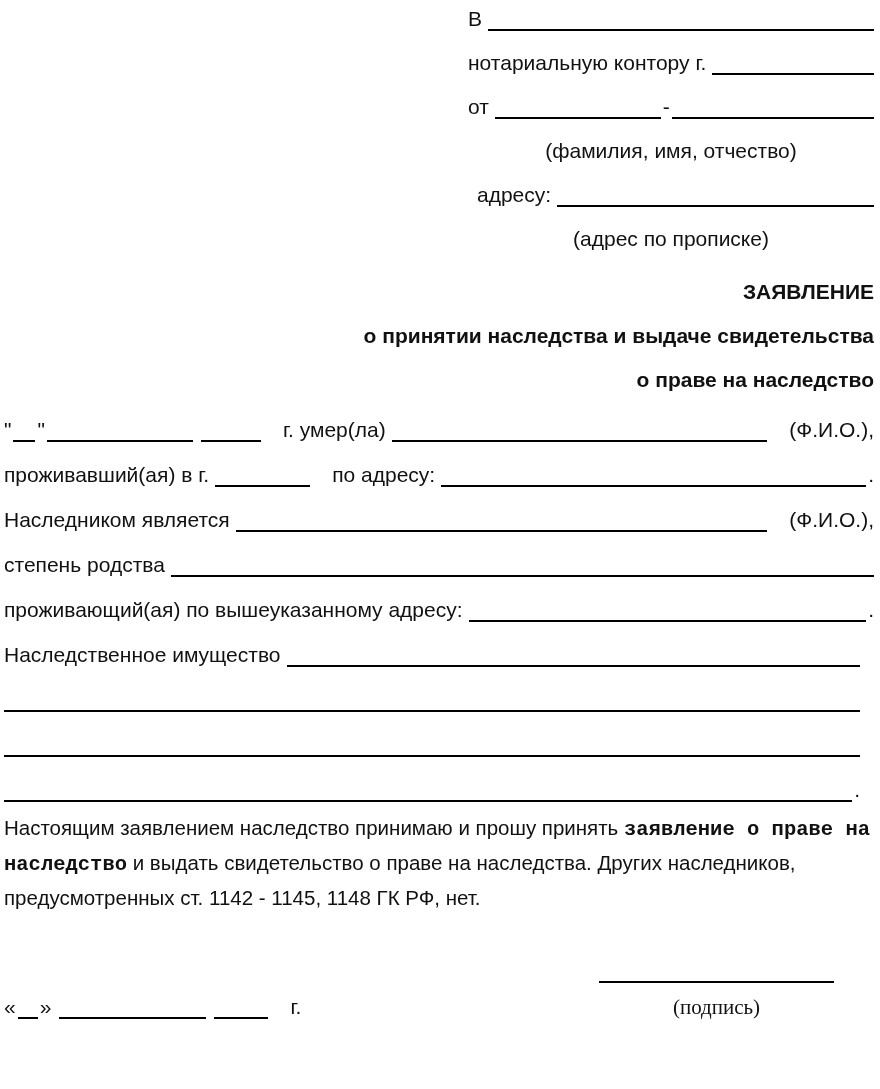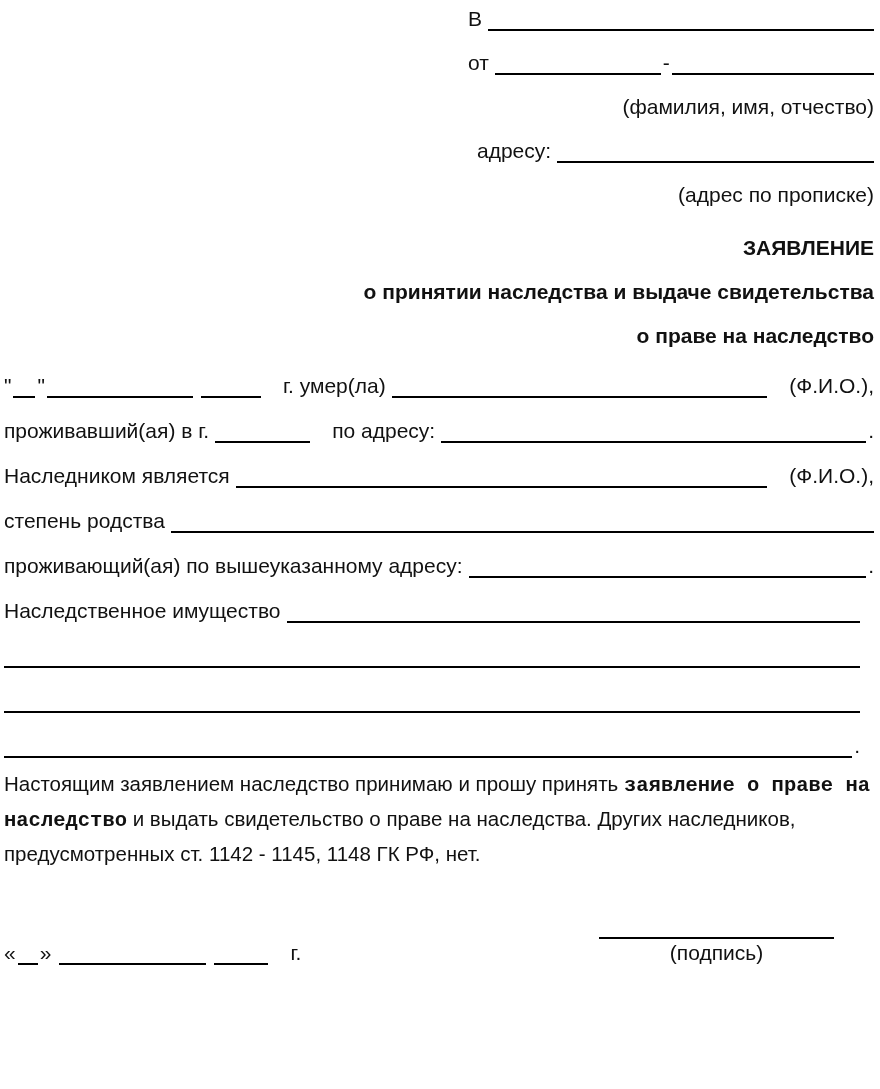--- a/index.html
+++ b/index.html
@@ -16,51 +16,55 @@
   }
   .t { white-space:pre; line-height:26px; }
   
   .fill { flex:1 1 auto; border-bottom:2px solid #000; margin-bottom:1px; }
   .b    { flex:0 0 auto; border-bottom:2px solid #000; margin-bottom:1px; }
   .row  { display:flex; align-items:flex-end; }
 
   
   .hdr { margin-left:464px; margin-top:-12px; }
   .hdr .row { height:44px; }
-  .hdr .hint { height:44px; display:flex; justify-content:flex-end; align-items:flex-end; }
+  .hdr .hint { height:44px; display:flex; justify-content:center; align-items:flex-end; }
 
   
   .title-block { margin-top:14px; text-align:right; font-weight:bold; }
   .title-block div { height:44px; line-height:52px; }
 
   
   .body-lines .row { height:45px; }
   .ml6 { margin-left:22px; } .mr6 { margin-right:6px; }
   .ml2 { margin-left:2px; } .mr2 { margin-right:2px; }
   .standalone { margin-right:14px; }
 
   
   .statement { margin-top:8px; line-height:33px; font-size:20.5px; }
   .statement b { font-weight:bold;font-family:Liberation Mono, monospace; }
 
   
   .footer { margin-top:42px; display:flex; justify-content:space-between; align-items:flex-end; }
   .date-group { height:28px; }
   .sig-group { width:235px; margin-right:40px; display:flex; flex-direction:column; }
   .sig-line { height:28px; display:flex; align-items:flex-end; }
-  .sig-hint { margin-top:0; text-align:center; line-height:26px; }
+  .sig-hint { margin-top:10px; text-align:center; line-height:26px;font-family:Liberation Serif, serif; }
 </style>
 </head>
 <body>
 
 <div class="sheet">
 
   <div class="hdr">
     <div class="row">
       <span class="t mr6">В</span>
+      <div class="fill"></div>
+    </div>
+    <div class="row">
+      <span class="t mr6">нотариальную контору г.</span>
       <div class="fill"></div>
     </div>
     <div class="row">
       <span class="t mr6">от</span>
       <div class="b" style="width:166px;"></div>
       <span class="t ml2 mr2">-</span>
       <div class="fill"></div>
     </div>
     <div class="hint">
       <span class="t">(фамилия, имя, отчество)</span>

